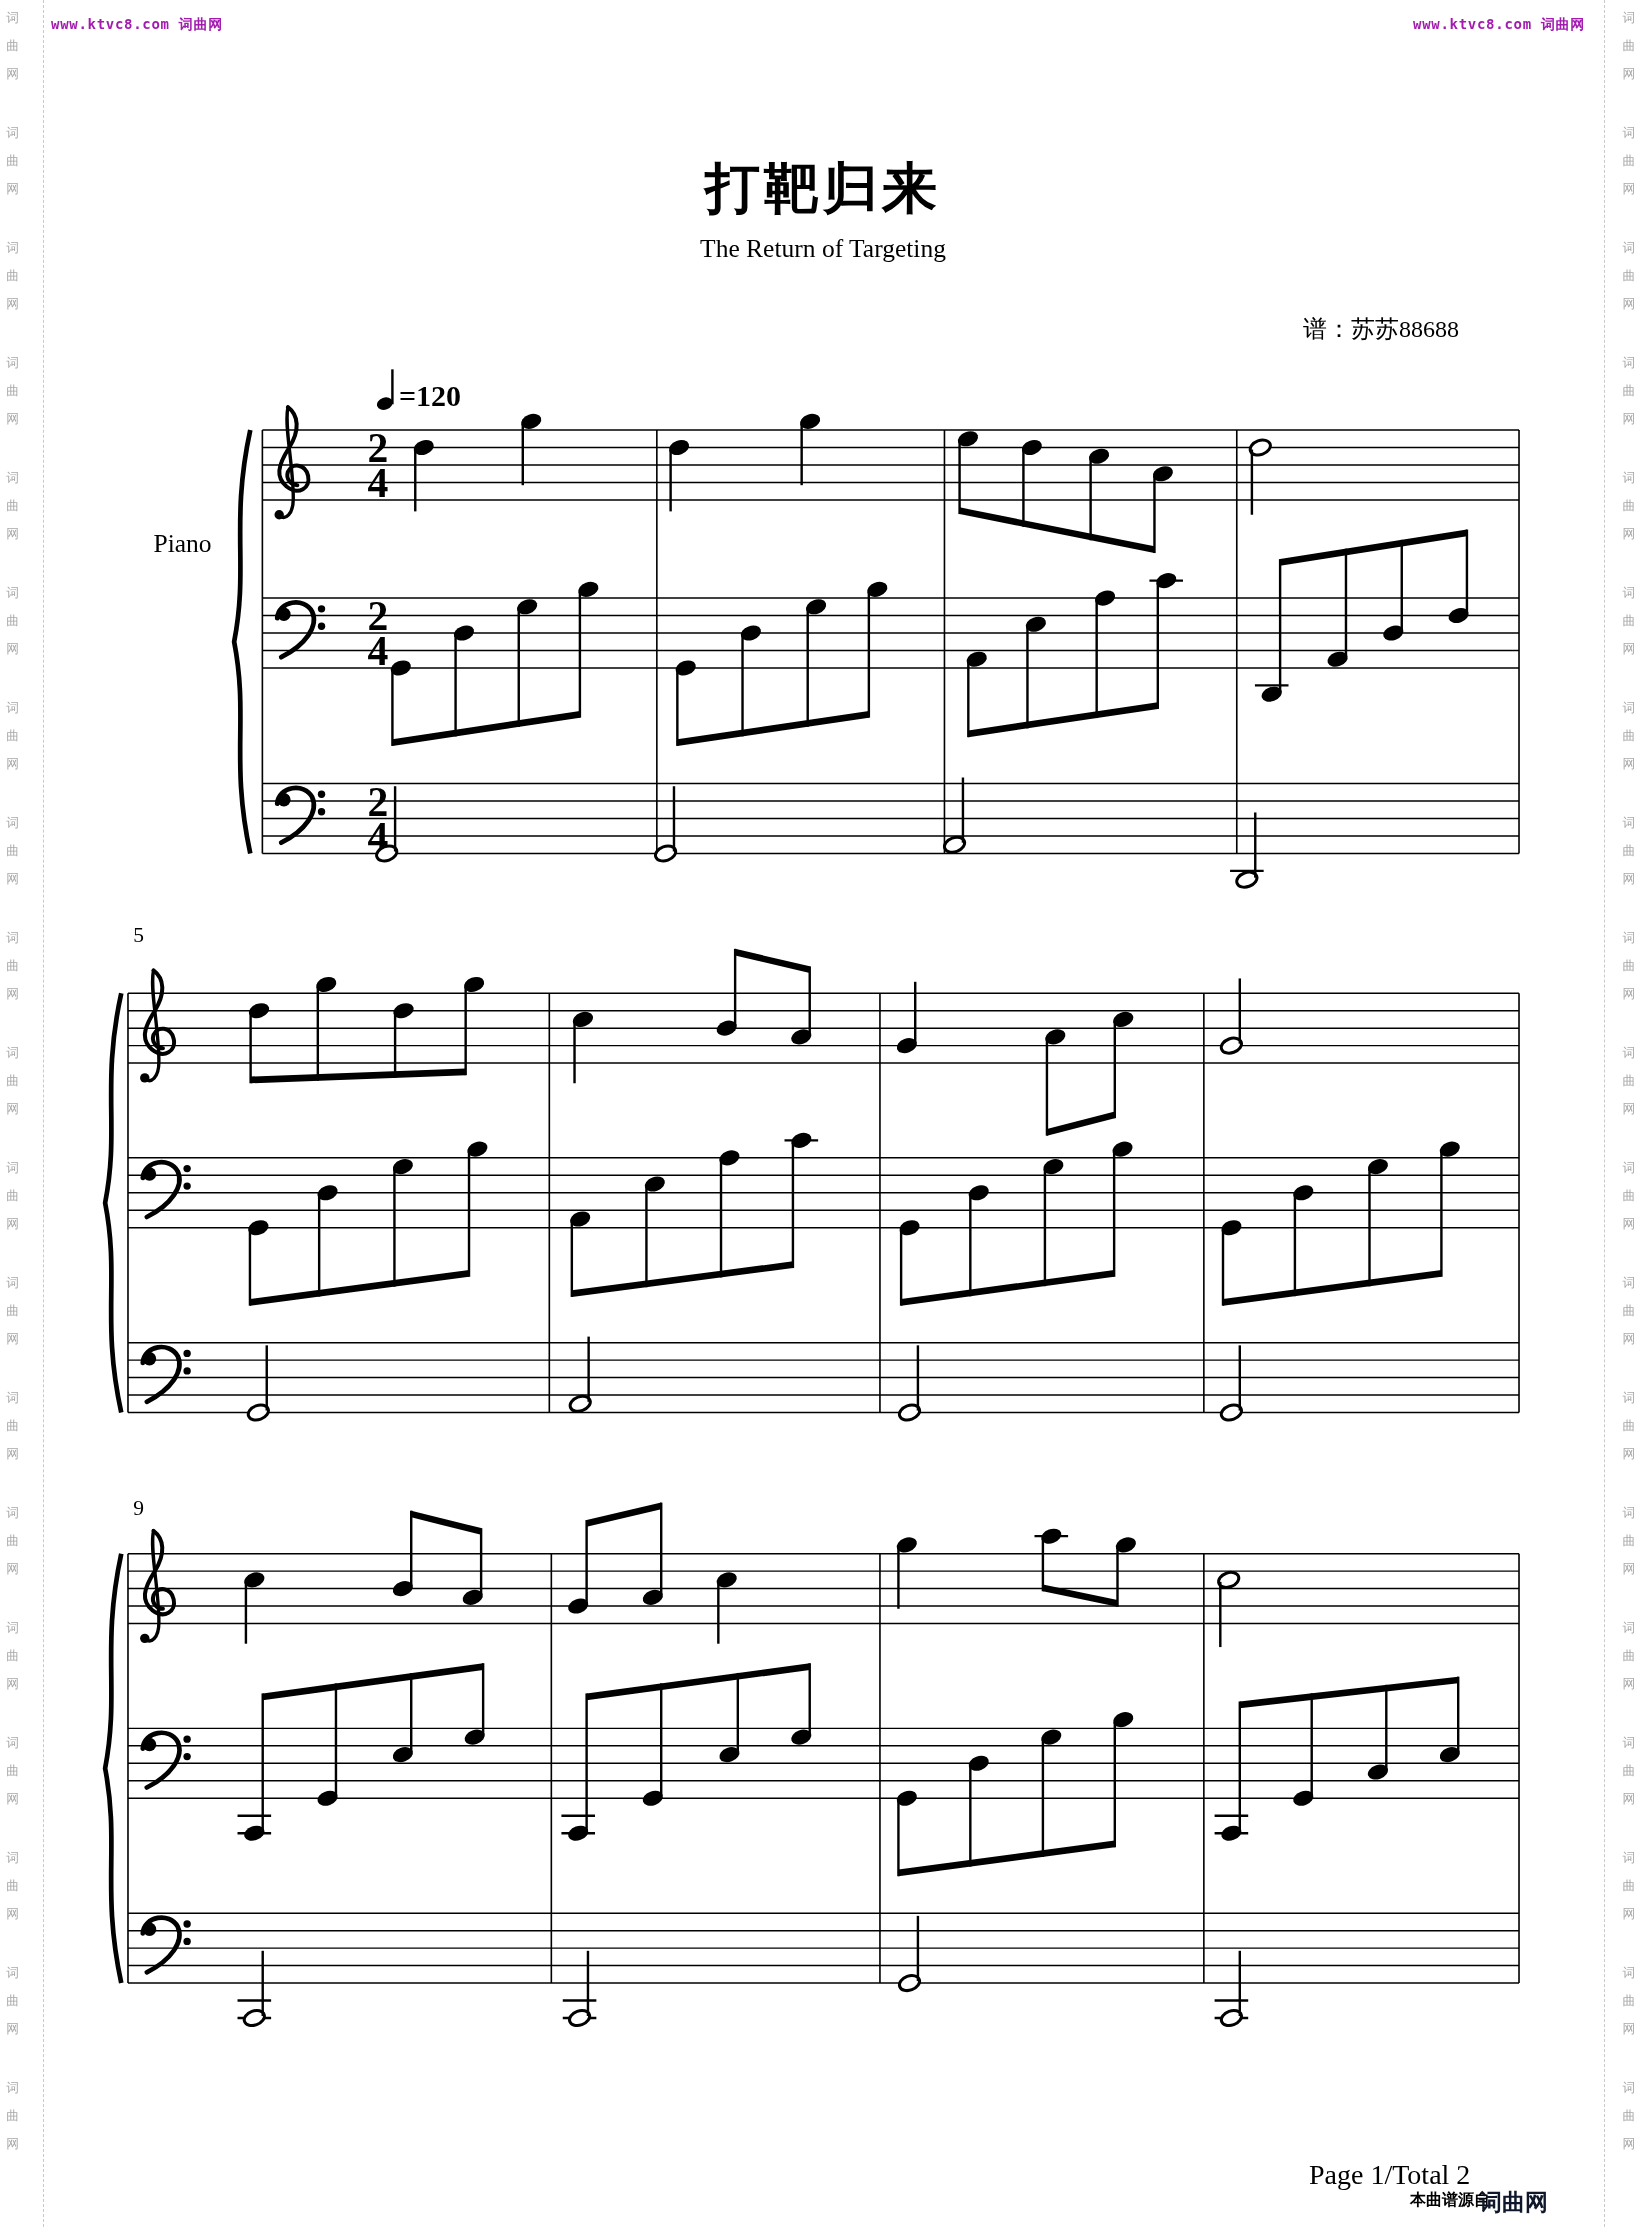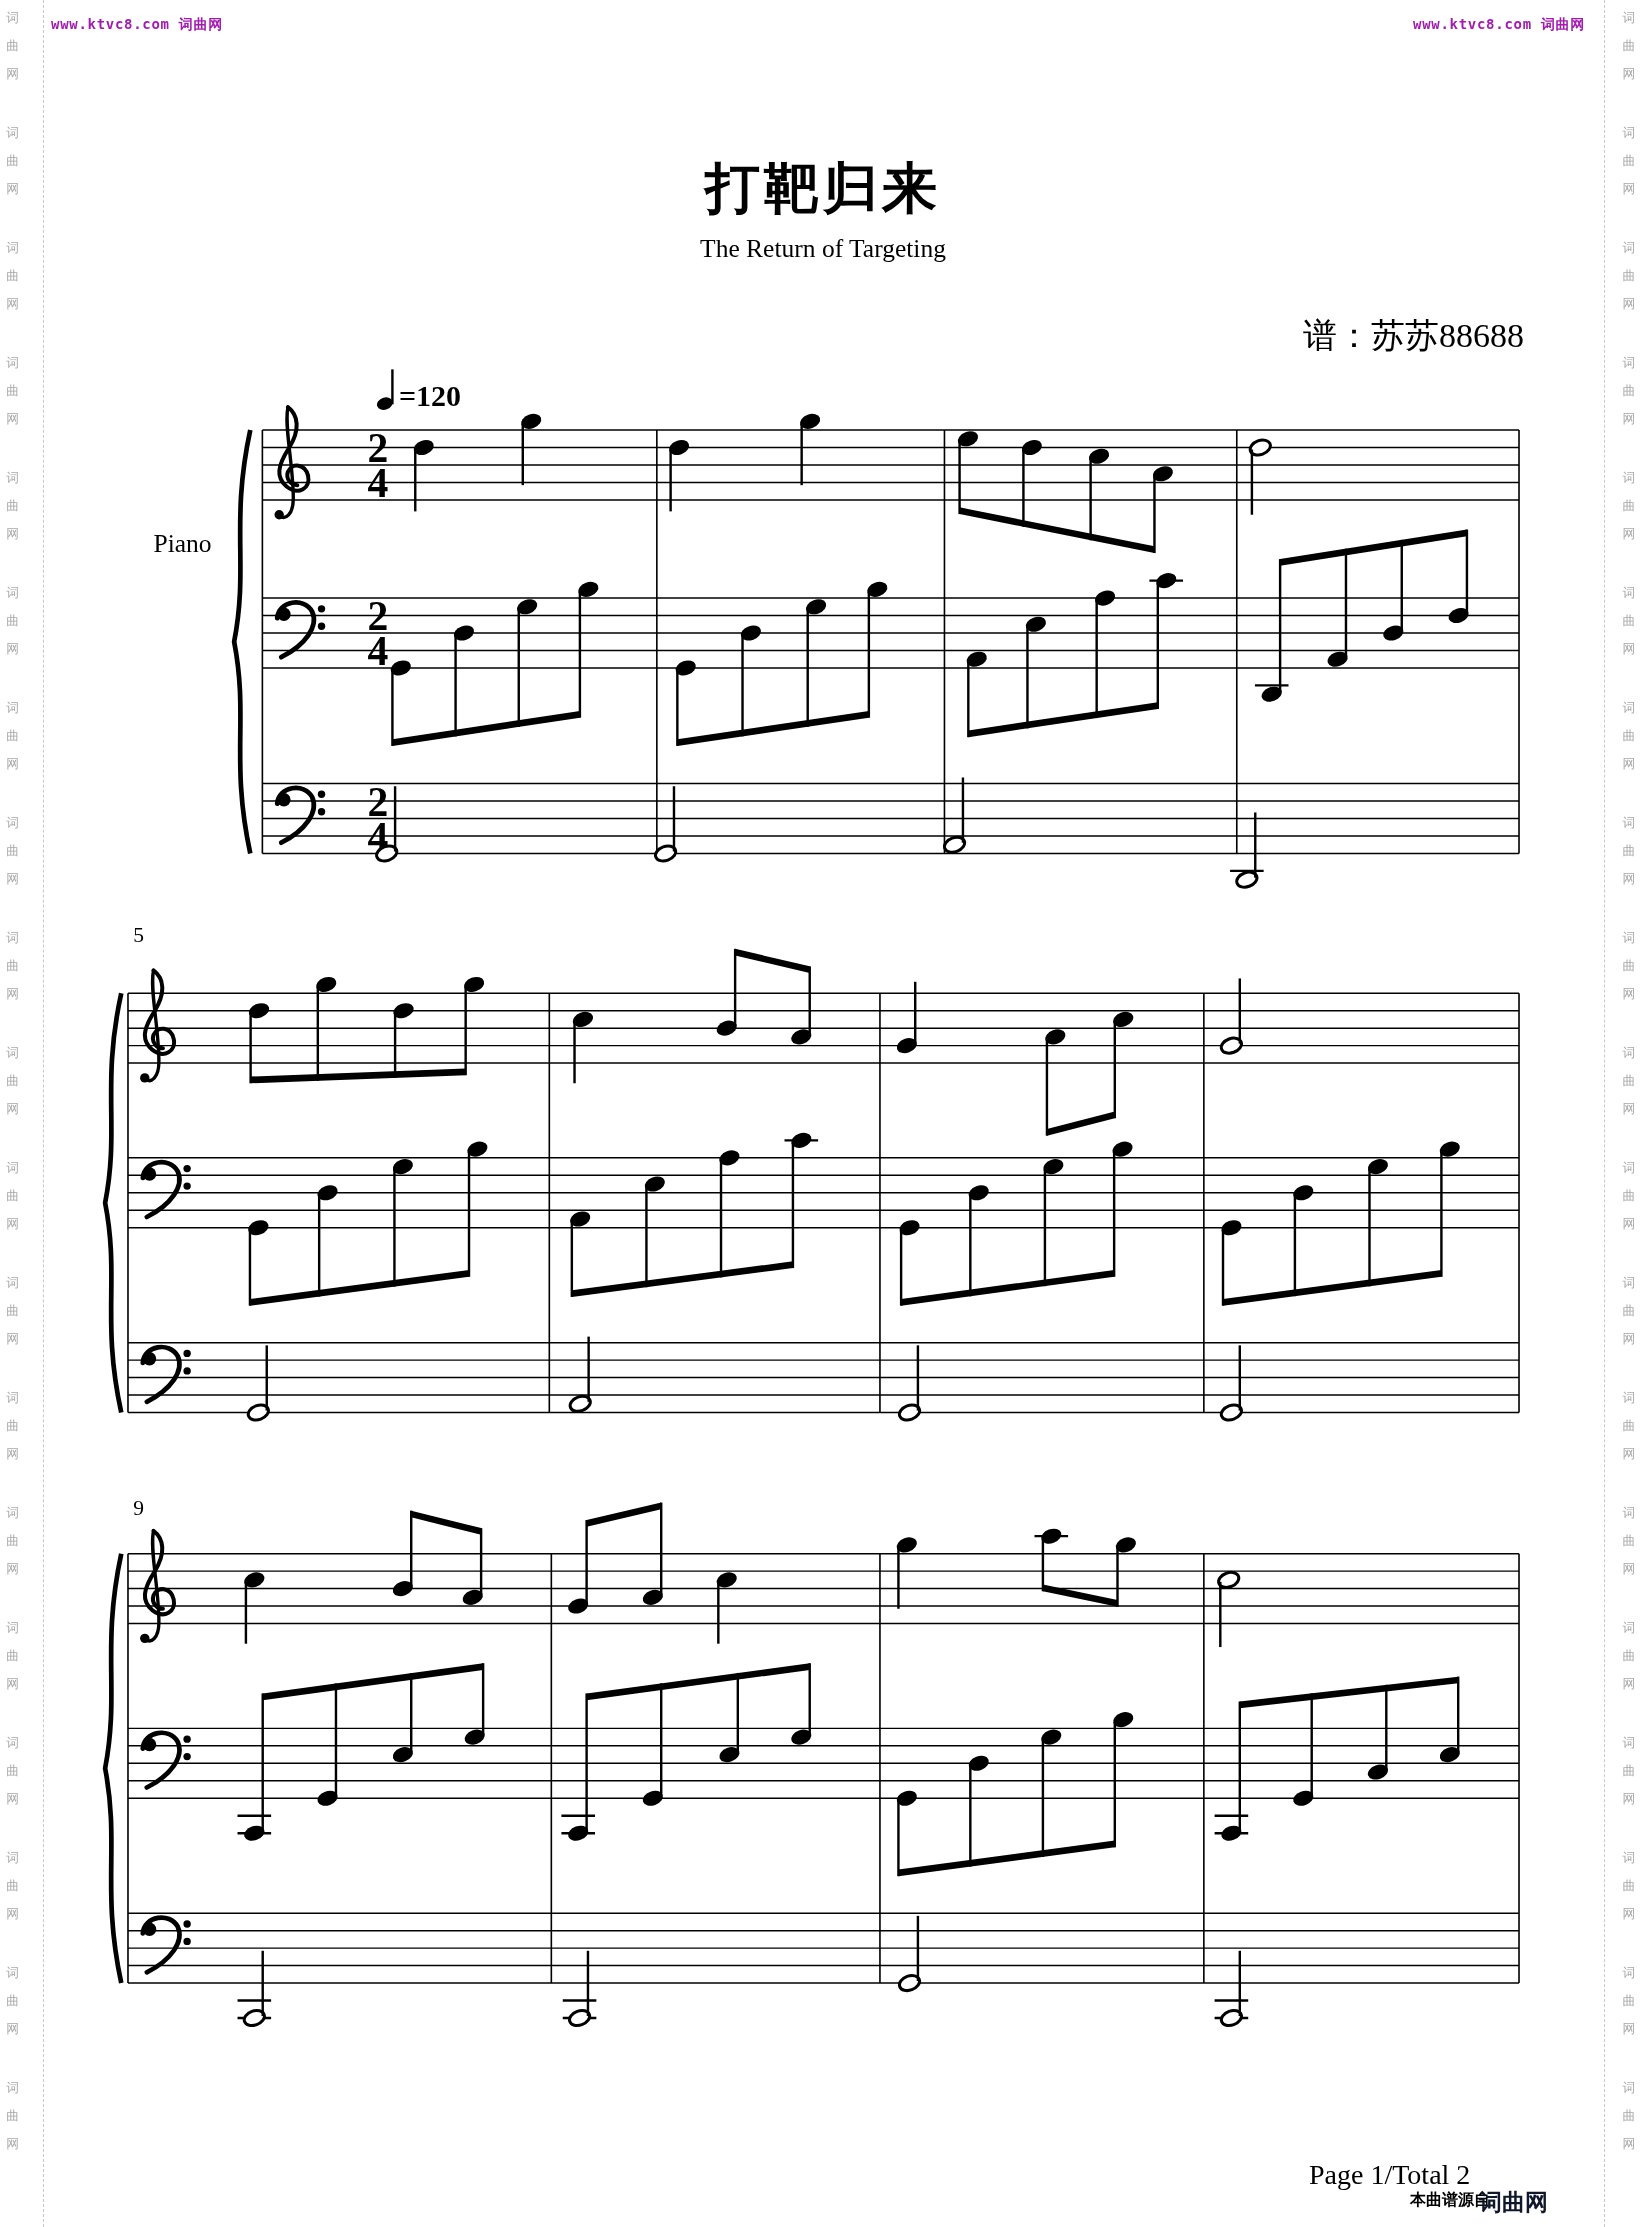--- a/index.html
+++ b/index.html
@@ -7,21 +7,21 @@
         font-family:"Liberation Serif", serif;color:#000;}
   .abs{position:absolute;}
   .wm-top{font-family:"DejaVu Sans Mono", monospace;font-size:14px;font-weight:bold;color:#a21caf;letter-spacing:0.7px;white-space:nowrap;}
   .wm-col{width:20px;display:flex;flex-direction:column;align-items:center;
           font-family:"Liberation Sans", sans-serif;font-size:12.8px;color:#a9a9a9;}
   .wm-col span{display:block;height:28px;line-height:28px;}
   .wm-col .gap{height:31px;}
   .dash-line{width:0;height:2227px;border-left:1.3px dashed #c9c9c9;}
   .title{font-size:55px;font-weight:bold;letter-spacing:4px;white-space:nowrap;}
   .subtitle{font-size:25.5px;white-space:nowrap;text-align:right;}
-  .credit{font-size:34px;white-space:nowrap;}
+  .credit{font-size:24px;white-space:nowrap;}
   .tempo{font-size:30px;font-weight:bold;display:flex;align-items:flex-end;}
   .tempo .eq{line-height:1;}
   .pageinfo{font-size:28px;white-space:nowrap;}
   .src{font-family:"Liberation Sans", sans-serif;font-size:16px;font-weight:bold;white-space:nowrap;}
   .brand{font-family:Liberation Sans, sans-serif;font-size:23px;font-weight:bold;color:#0f172a;white-space:nowrap;}
   svg text{font-family:"Liberation Serif", serif;}
   .center{transform:translateX(-50%);}
 </style>
 </head>
 <body>

